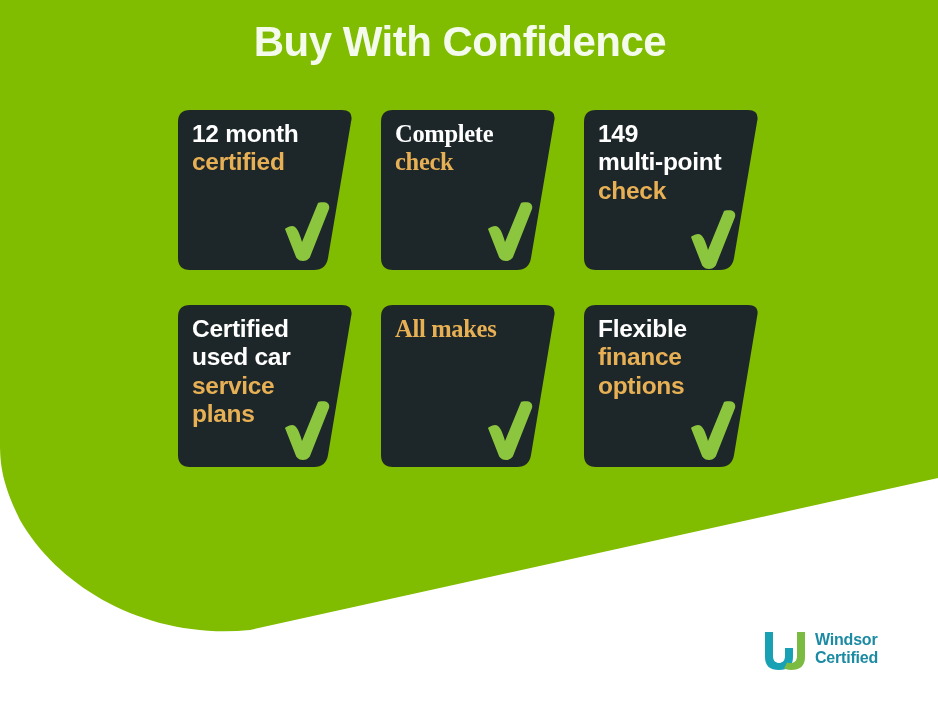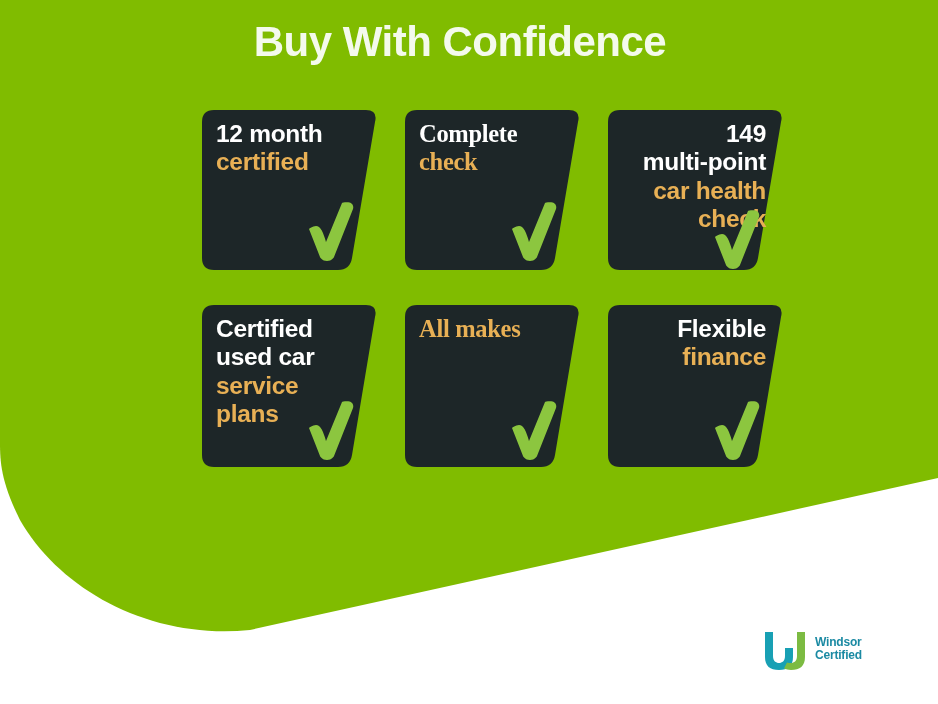--- a/index.html
+++ b/index.html
@@ -55,32 +55,31 @@
     position: absolute;
     left: 178px;
     top: 110px;
     width: 600px;
     z-index: 4;
   }
   .card-row {
     position: relative;
     height: 160px;
     margin-bottom: 35px;
-    margin-left: 24px;
   }
   .card {
     position: absolute;
     top: 0;
     width: 176px;
     height: 160px;
     z-index: 4;
   }
   .card.col0 { left: 0px; }
   .card.col1 { left: 203px; font-family: Liberation Serif, serif; }
-  .card.col2 { left: 406px; text-align: right; }
+  .card.col2 { left: 406px; }
 
   .card-row.row2 .card { height: 162px; }
 
   .card-shape {
     position: absolute;
     inset: 0;
     z-index: 1;
   }
   .card-shape svg { display: block; }
 
@@ -125,21 +124,21 @@
     z-index: 6;
     display: flex;
     align-items: center;
   }
   .logo-mark { width: 46px; height: 46px; margin-right: 7px; }
   .logo-mark svg { display: block; }
   .logo-words {
     display: flex;
     flex-direction: column;
     justify-content: space-between;
-    font-size: 12px;
+    font-size: 16px;
     font-weight: bold;
     color: #1b8aa3;
     line-height: 1.12;
     letter-spacing: -0.2px;
   }
 </style>
 </head>
 <body>
 
 <div id="stage">
@@ -192,21 +191,20 @@
 
       <div class="card col2">
         <div class="card-shape">
           <svg width="176" height="160" viewBox="0 0 176 160" xmlns="http://www.w3.org/2000/svg">
             <path d="M12,0 L164,0 Q176,0 173,12 L150,148 Q148,160 136,160 L12,160 Q0,160 0,148 L0,12 Q0,0 12,0 Z" fill="#1d2628"></path>
           </svg>
         </div>
         <div class="card-text">
           <span class="ln w">149</span>
           <span class="ln w">multi-point</span>
-          <span class="ln o">car health</span>
           <span class="ln o">check</span>
         </div>
         <div class="tick t2">
           <svg width="50" height="60" viewBox="0 0 50 60" xmlns="http://www.w3.org/2000/svg">
             <path d="M3,27 C3,27 9,22 13,25 C17,28 20,40 20,40 L36,1 C36,1 43,-1 46,2 C48,4 47,7 47,7 L28,55 C28,55 26,59 21,59 C16,59 14,55 14,55 Z" fill="#8cc63f"></path>
           </svg>
         </div>
       </div>
 
     </div>
@@ -250,20 +248,21 @@
 
       <div class="card col2">
         <div class="card-shape">
           <svg width="176" height="162" viewBox="0 0 176 162" xmlns="http://www.w3.org/2000/svg">
             <path d="M12,0 L164,0 Q176,0 173,12 L150,150 Q148,162 136,162 L12,162 Q0,162 0,150 L0,12 Q0,0 12,0 Z" fill="#1d2628"></path>
           </svg>
         </div>
         <div class="card-text">
           <span class="ln w">Flexible</span>
           <span class="ln o">finance</span>
+          <span class="ln o">options</span>
         </div>
         <div class="tick t5">
           <svg width="50" height="60" viewBox="0 0 50 60" xmlns="http://www.w3.org/2000/svg">
             <path d="M3,27 C3,27 9,22 13,25 C17,28 20,40 20,40 L36,1 C36,1 43,-1 46,2 C48,4 47,7 47,7 L28,55 C28,55 26,59 21,59 C16,59 14,55 14,55 Z" fill="#8cc63f"></path>
           </svg>
         </div>
       </div>
 
     </div>
   </div>

